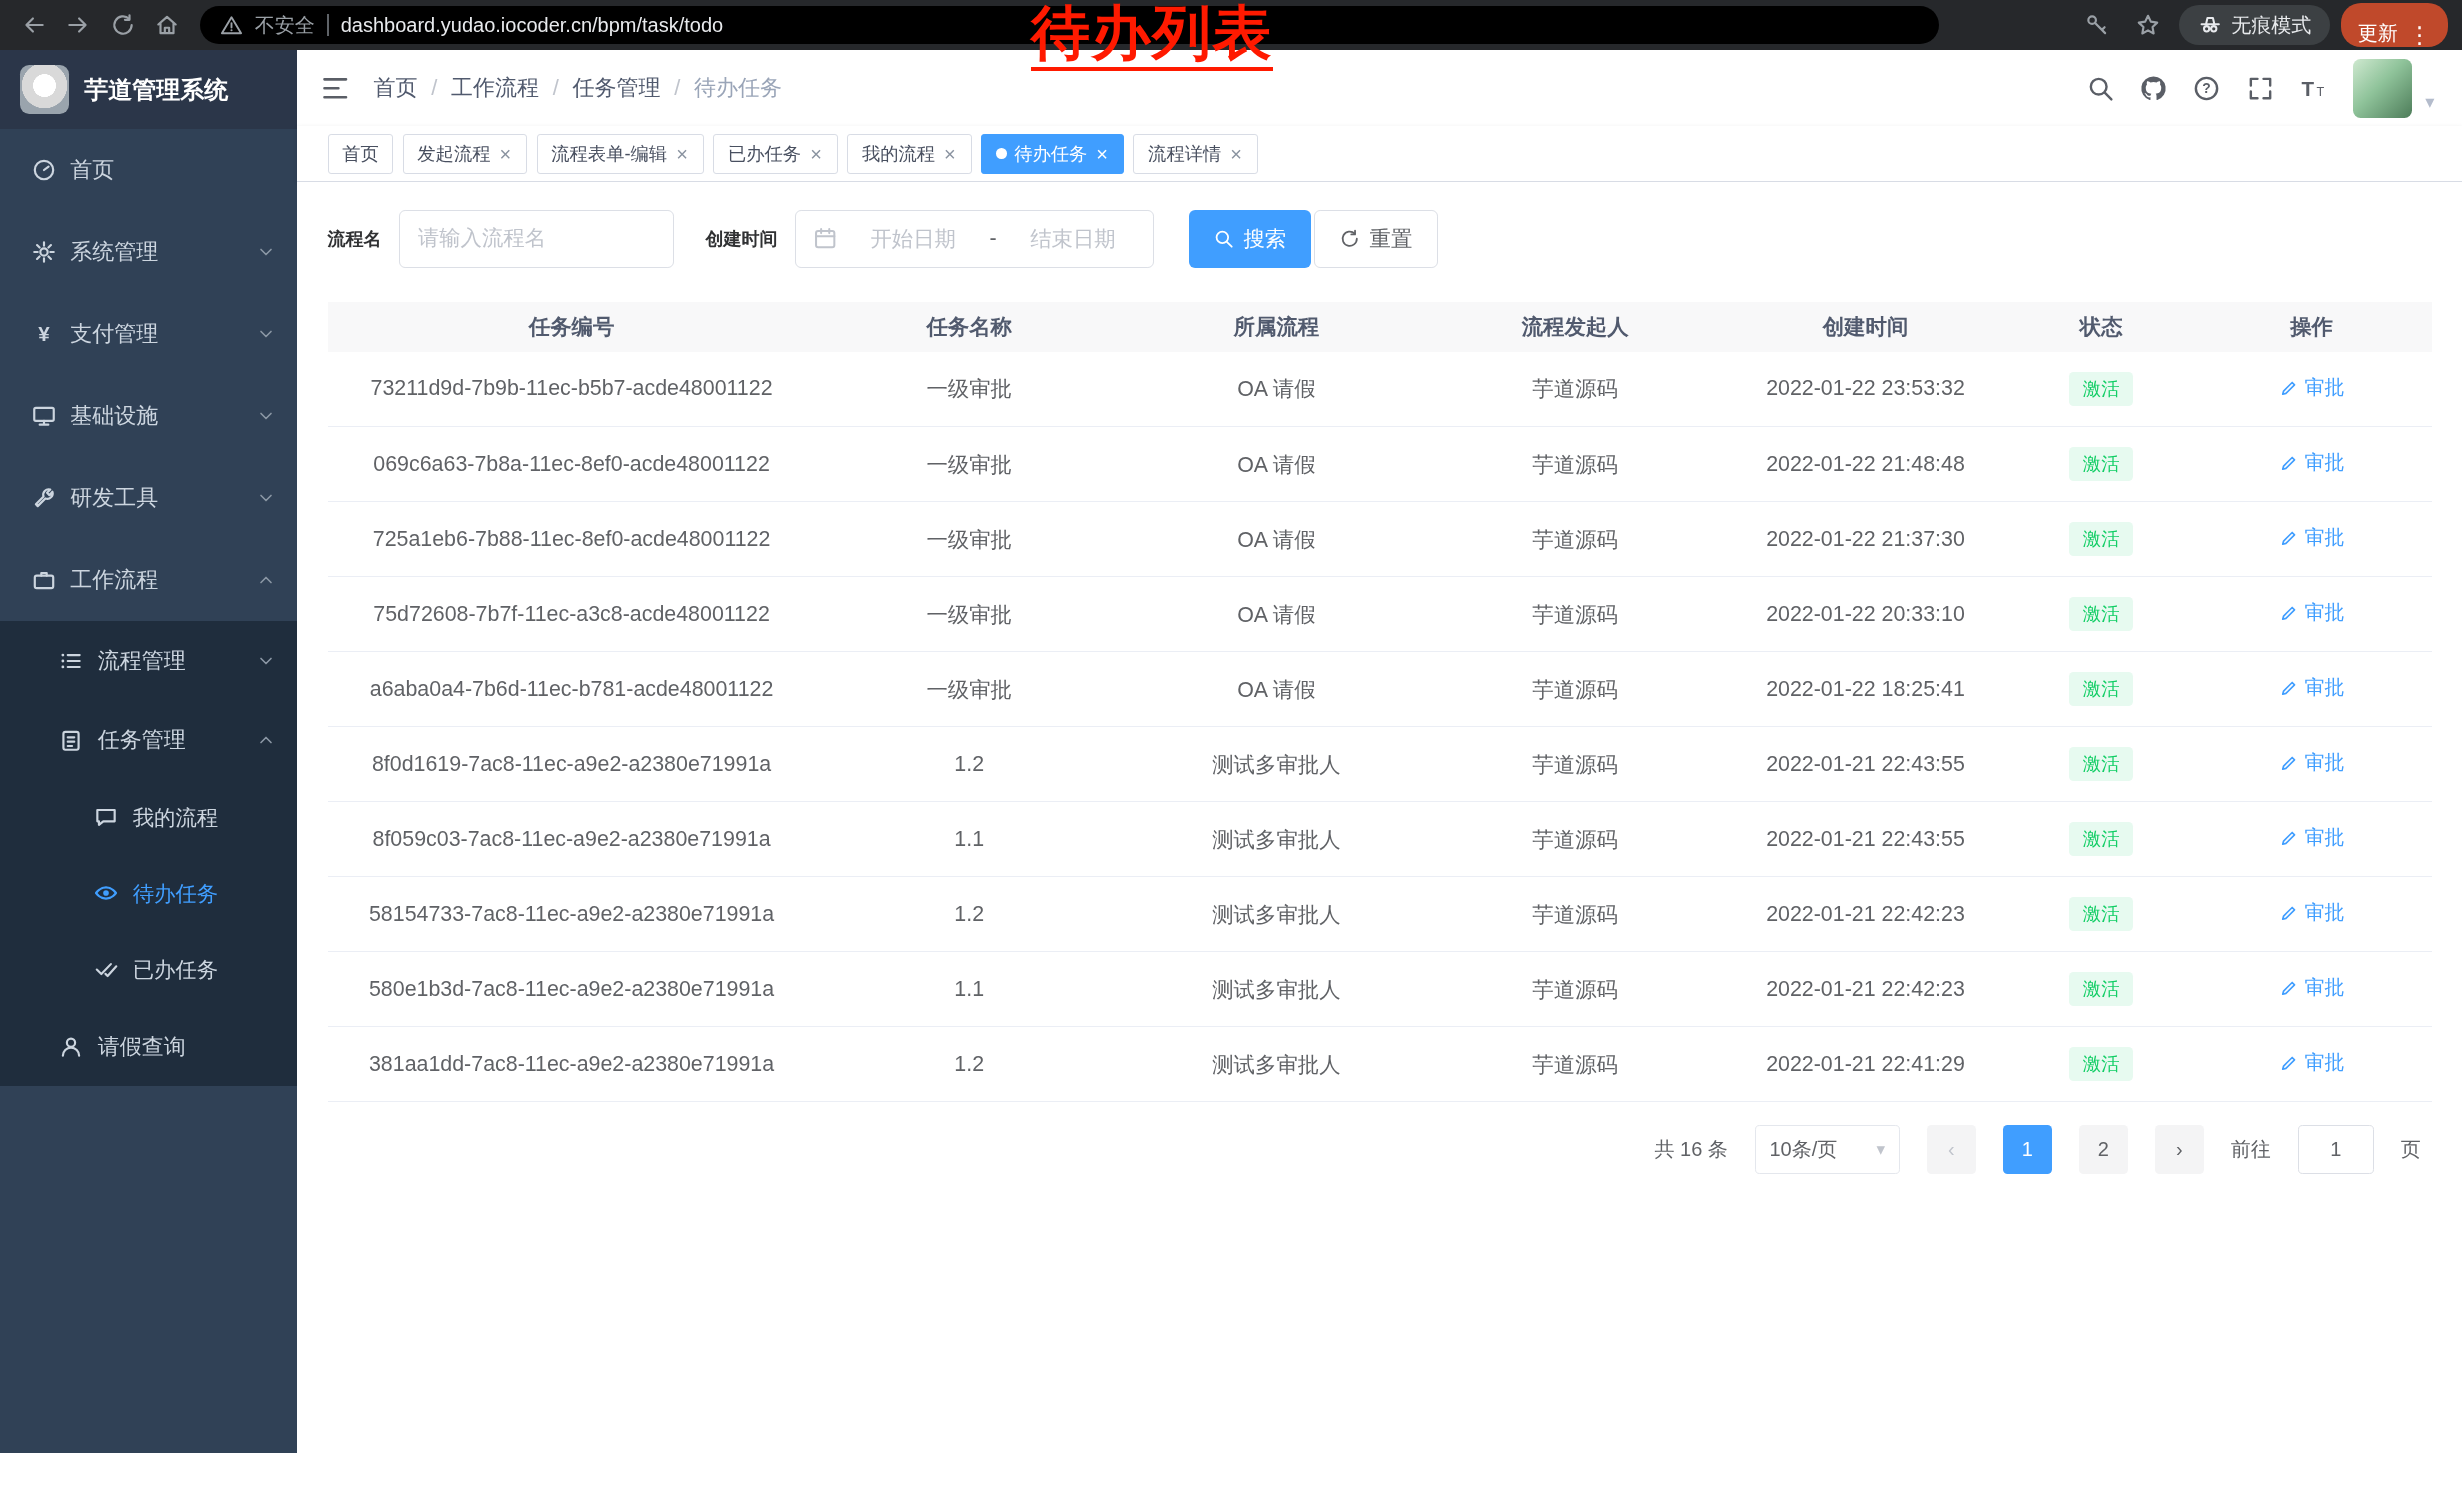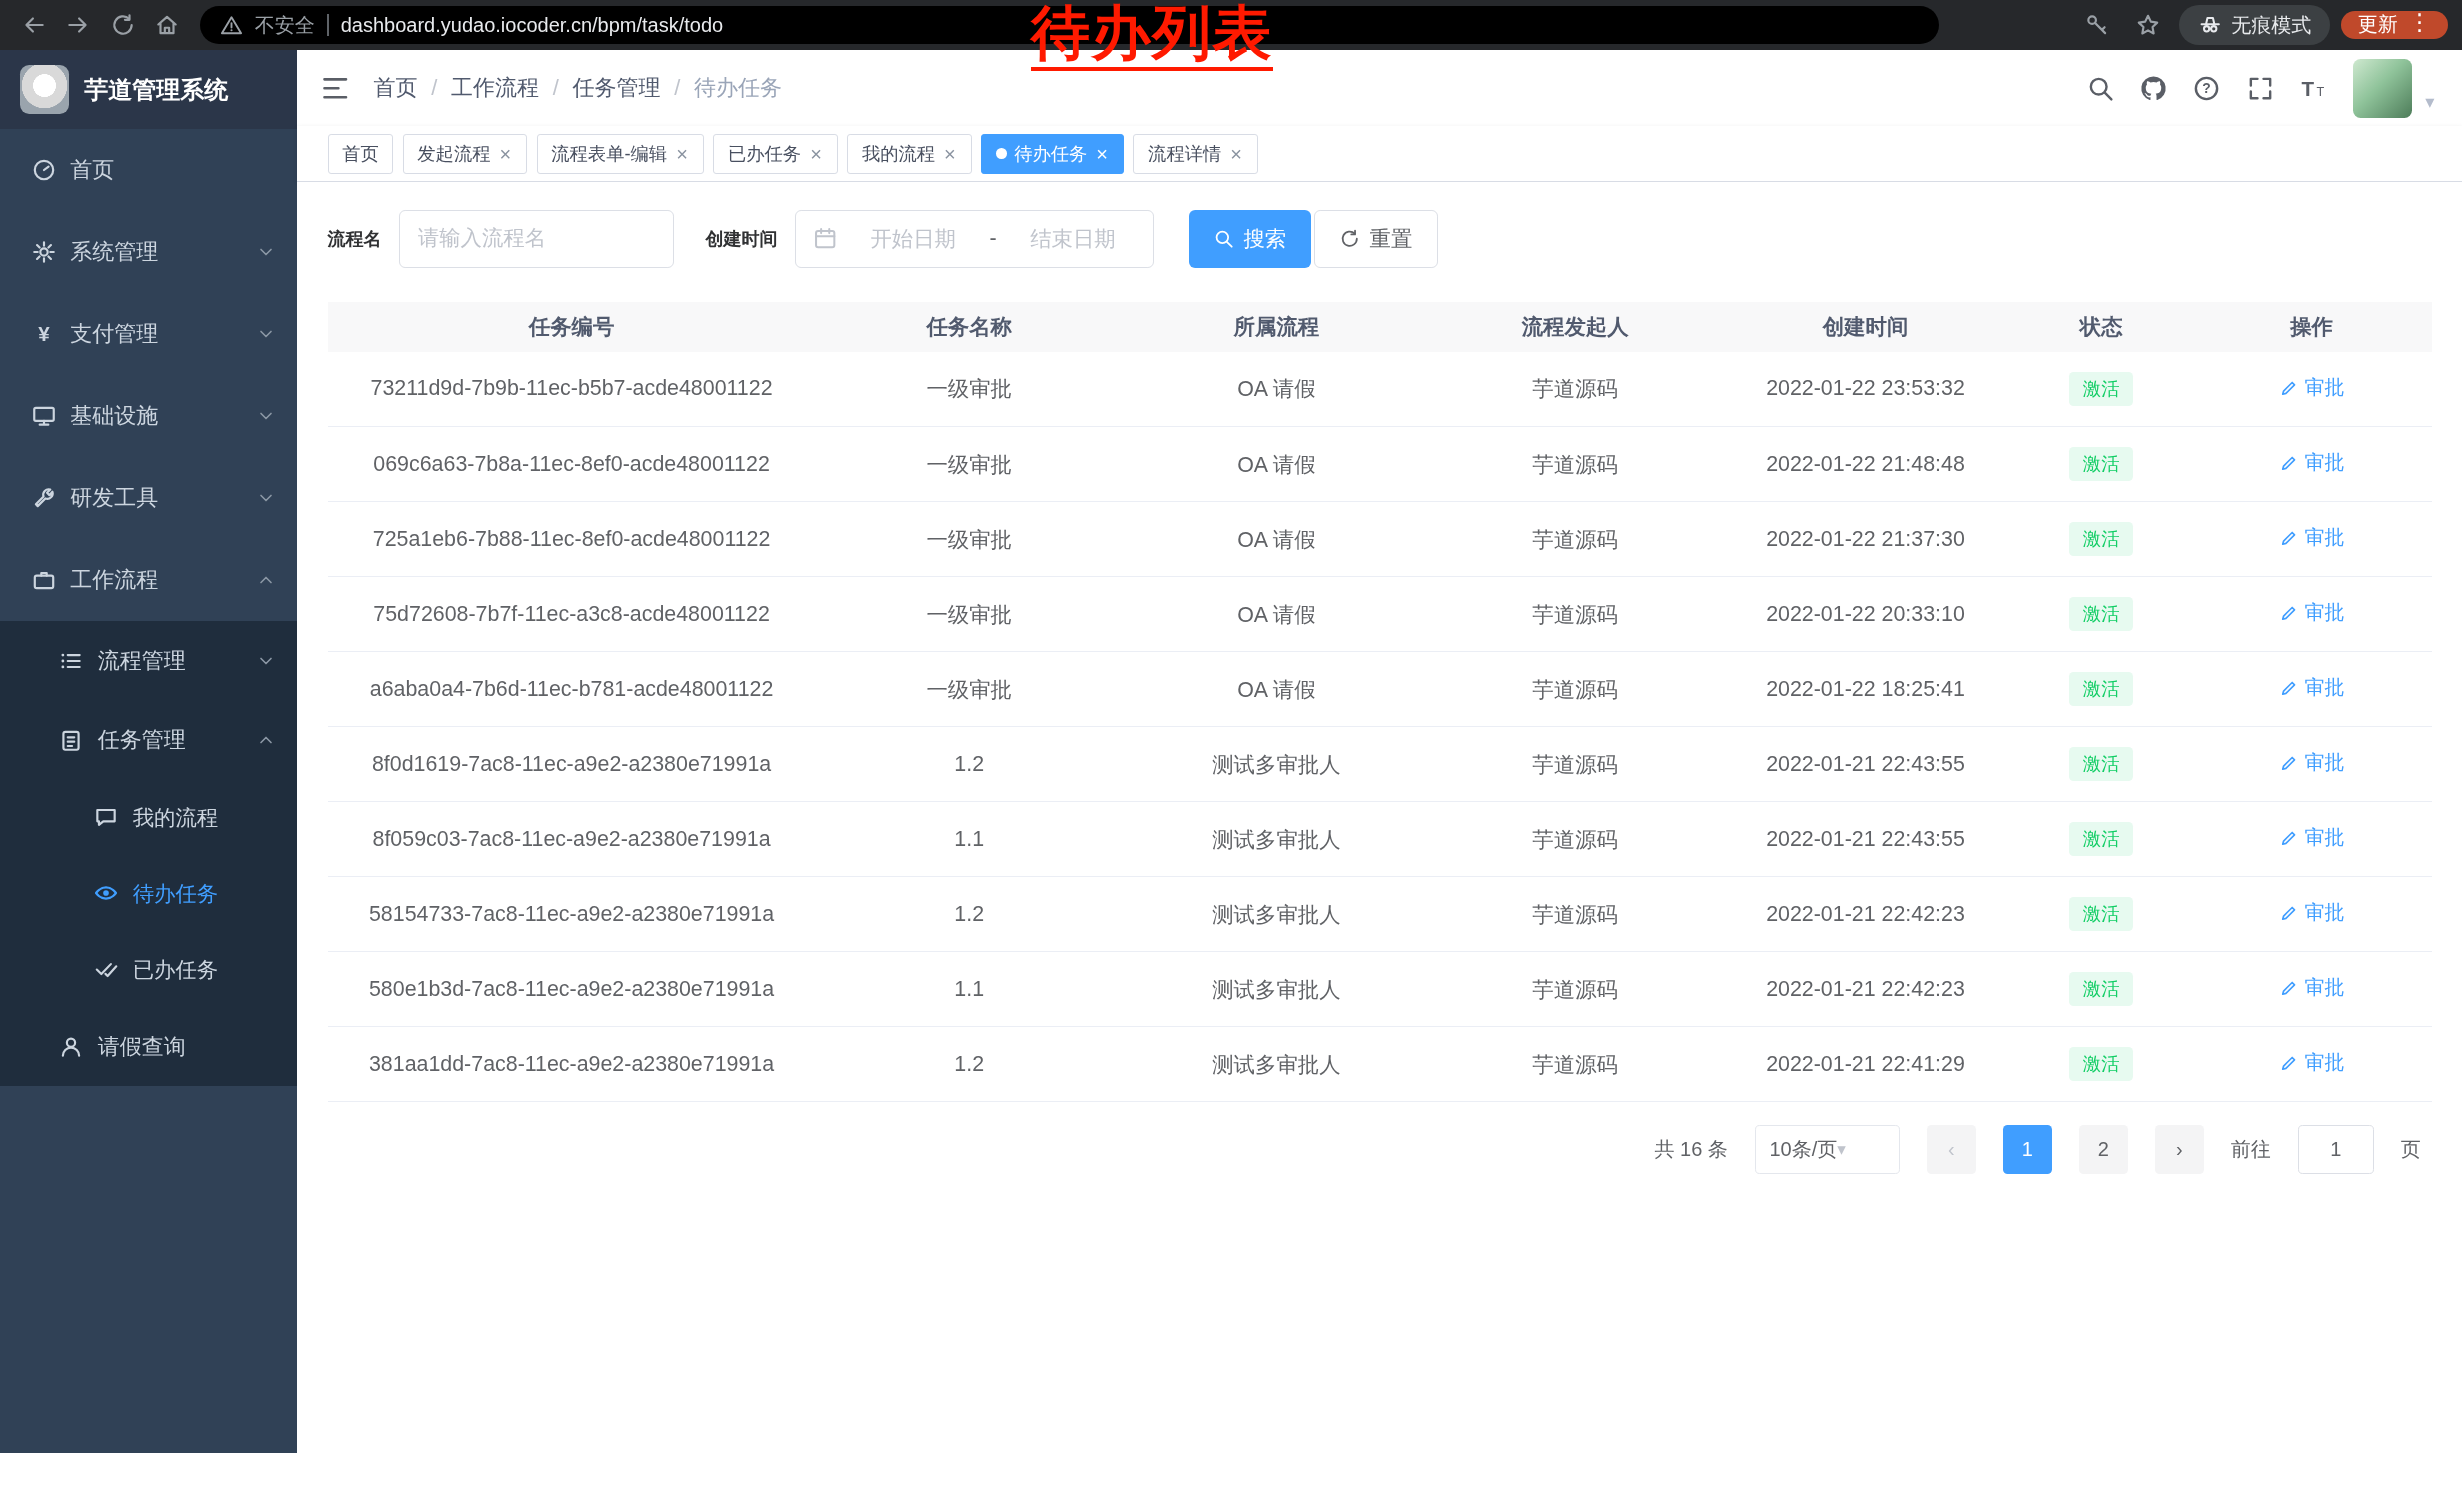--- a/index.html
+++ b/index.html
@@ -12,21 +12,21 @@
   .browser-bar{height:50px;background:#26282b;display:flex;align-items:center;padding:0 13.7px;gap:4.6px}
   .bnav{width:40px;height:40px;border-radius:50%;display:flex;align-items:center;justify-content:center;color:#9aa0a6;flex:none;cursor:pointer}
   .bnav svg{width:26px;height:26px}
   .addr{flex:1;max-width:1739px;height:38px;background:#000000;border-radius:19px;display:flex;align-items:center;padding:0 20px;margin:0 7.6px;gap:12.2px;color:#9aa0a6;font-size:20px}
   .addr svg{width:23px;height:23px;flex:none}
   .addr .sep{width:1.5px;height:21.4px;background:#5f6368}
   .addr .url{color:#e8eaed;white-space:nowrap;overflow:hidden}
   .b-right{margin-left:auto;display:flex;align-items:center;gap:11px}
   .incog{height:40px;border-radius:20px;background:#3c4043;color:#e8eaed;display:flex;align-items:center;gap:9.2px;padding:0 18.3px;font-size:20px;white-space:nowrap}
   .incog svg{width:24.4px;height:24.4px}
-  .update{height:28px;border-radius:20px;background:#c0492b;color:#fff;display:flex;align-items:flex-start;gap:10.7px;padding:0 17px;font-size:20px;cursor:pointer;white-space:nowrap}
+  .update{height:44px;border-radius:20px;background:#c0492b;color:#fff;display:flex;align-items:flex-end;gap:10.7px;padding:0 17px;font-size:20px;cursor:pointer;white-space:nowrap}
   .update .dots{font-size:23px;line-height:1}
 
   
   .annotation{position:absolute;left:1031px;top:3.1px;z-index:99;font-size:59px;font-weight:700;color:#ff1a00;line-height:1.05;border-bottom:4.6px solid #ff1a00;padding-bottom:1.5px;letter-spacing:1.5px}
 
   
   .app{display:flex;height:1449px;background:#fff}
   .sidebar{width:297px;height:1403px;background:#304156;flex:none;display:flex;flex-direction:column;overflow:hidden}
   .logo-row{height:79px;background:#2b3649;display:flex;align-items:center;gap:15.3px;padding:0 20px;flex:none;cursor:pointer}
   .logo-img{width:49px;height:49px;border-radius:9.2px;flex:none;background:
@@ -83,21 +83,21 @@
   
   table.tbl{width:100%;border-collapse:collapse;table-layout:fixed}
   .tbl th{height:50px;background:#f8f8f9;color:#515a6e;font-size:21.4px;font-weight:700;text-align:center;white-space:nowrap}
   .tbl td{height:75px;border-bottom:0.8px solid #ebeef5;color:#606266;font-size:21.4px;text-align:center;white-space:nowrap;overflow:hidden}
   .badge{display:inline-block;background:#e7faf0;color:#13ce66;font-size:18.3px;padding:6.1px 13.7px;border-radius:4.6px;line-height:1.2}
   .alink{color:#409eff;display:inline-flex;align-items:center;gap:6.1px;font-size:20px;cursor:pointer;text-decoration:none}
   .alink svg{width:20px;height:20px}
 
   
   .pagination{display:flex;align-items:center;justify-content:flex-end;gap:27px;margin-top:23px;font-size:20px;color:#606266;padding-right:10.7px}
-  .psel{width:145px;height:49px;border:0.8px solid #e4e7ed;border-radius:4.6px;display:flex;align-items:center;padding:0 13.7px;cursor:pointer;background:#fff}
+  .psel{width:145px;height:49px;border:0.8px solid #e4e7ed;border-radius:4.6px;display:flex;align-items:center;justify-content:space-between;padding:0 13.7px;cursor:pointer;background:#fff}
   .psel .caret{color:#c0c4cc;font-size:17px}
   .pbtn{min-width:49px;height:49px;border-radius:4.6px;background:#f4f4f5;display:flex;align-items:center;justify-content:center;color:#606266;font-size:20px;cursor:pointer;padding:0 7.6px}
   .pbtn.prev{color:#c0c4cc}
   .pbtn.page-active{background:#409eff;color:#fff}
   .goto-input{width:76px;height:49px;border:0.8px solid #dcdfe6;border-radius:4.6px;text-align:center;font-size:20px;color:#606266;font-family:inherit;outline:none;background:#fff}
 </style>
 </head>
 <body>
 
 <div class="browser-bar">

